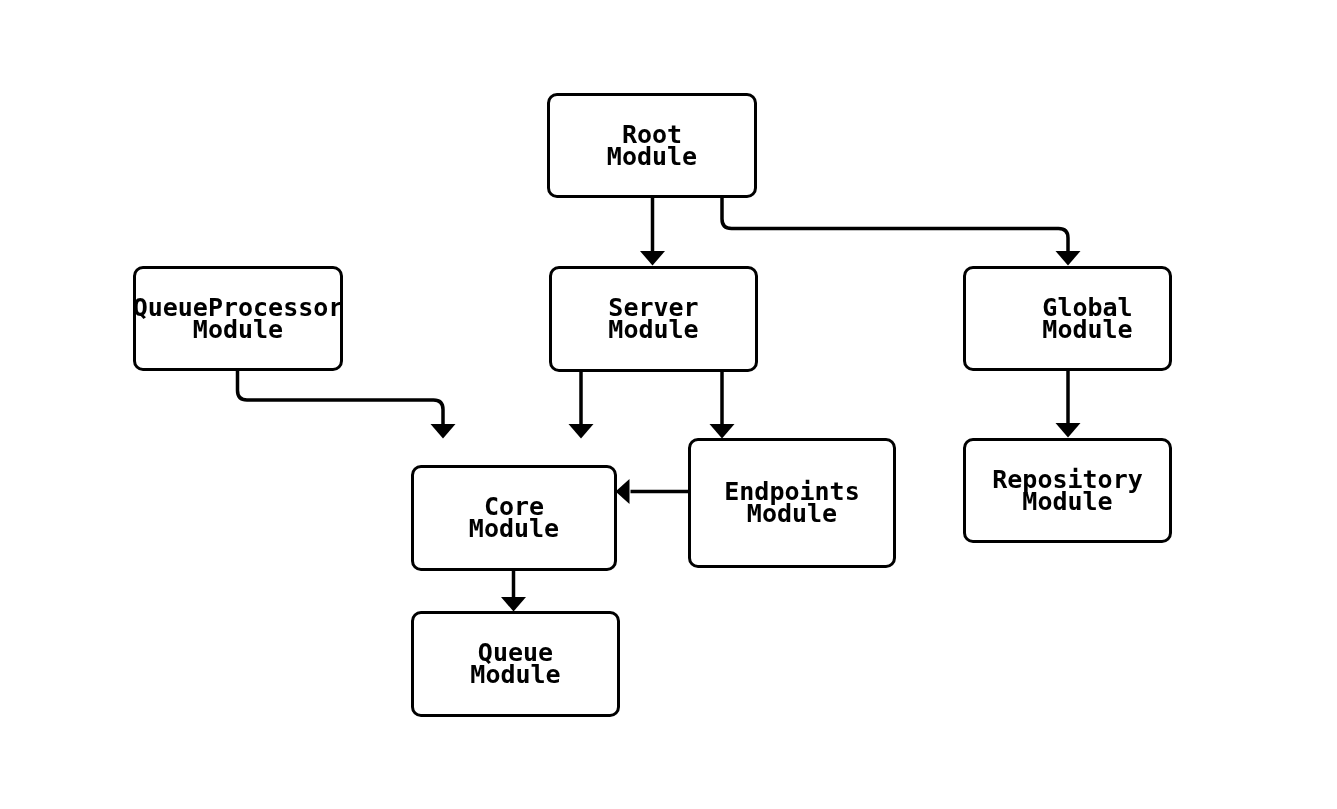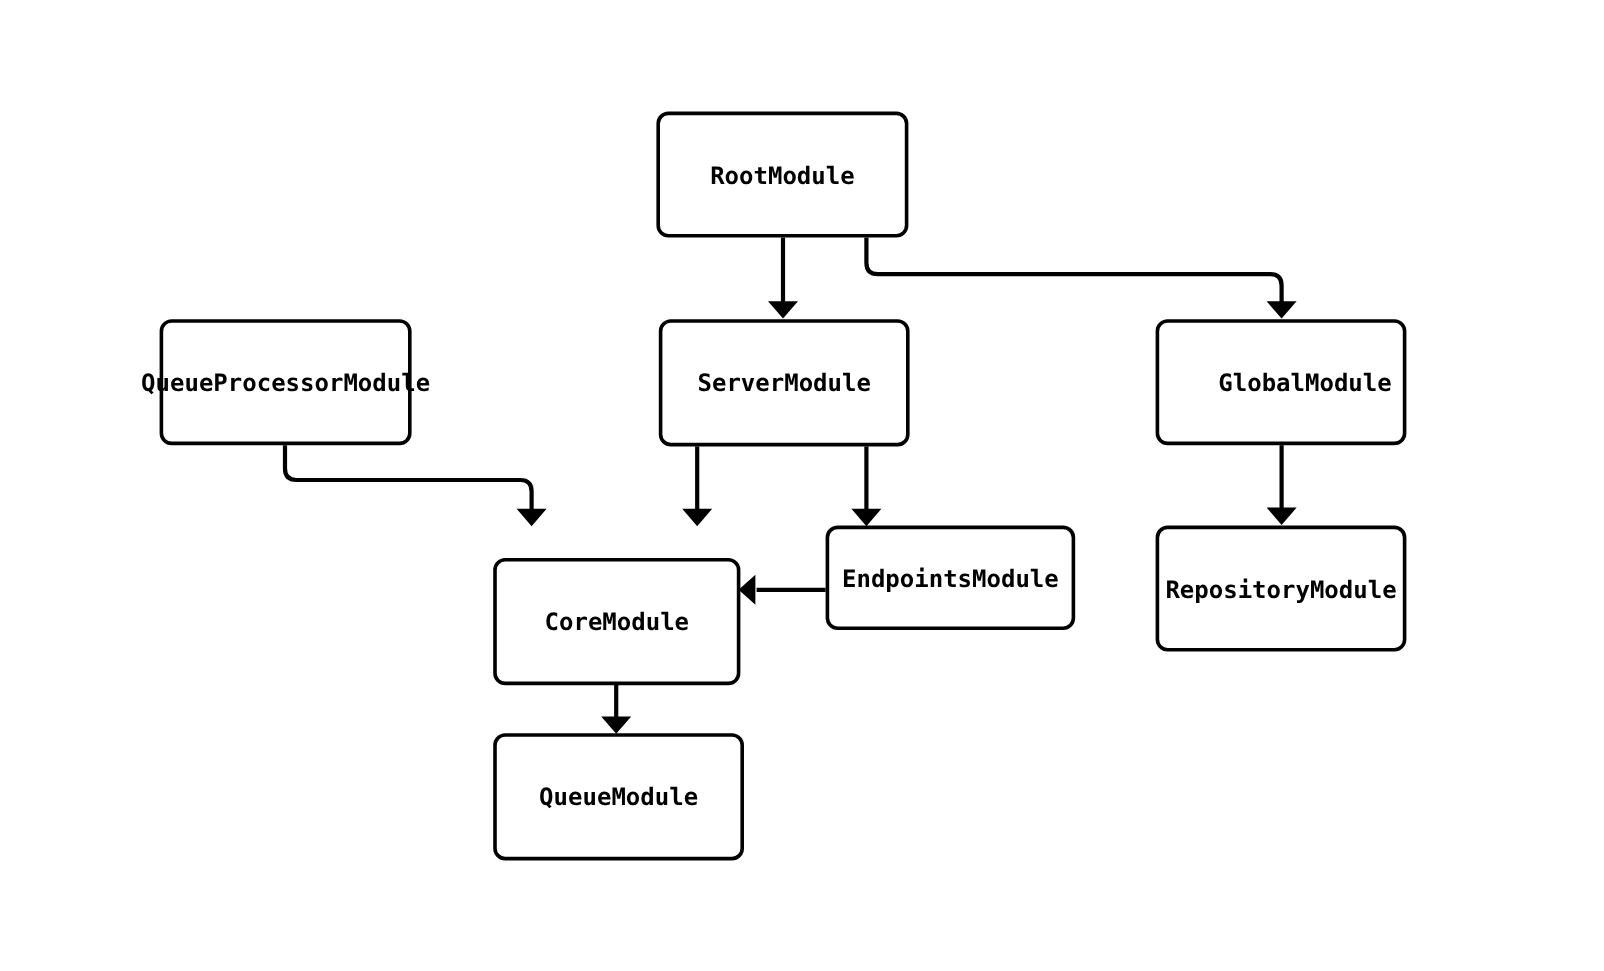--- a/index.html
+++ b/index.html
@@ -34,37 +34,37 @@
     fill: #000000;
     stroke: none;
   }
   .node {
     position: absolute;
     box-sizing: border-box;
     background: #ffffff;
     border: 3px solid #000000;
     border-radius: 10px;
     display: flex;
-    flex-direction: row;
+    flex-direction: column;
     align-items: center;
     justify-content: center;
     text-align: center;
     font-family: "DejaVu Sans Mono", "Liberation Mono", monospace;
     font-weight: bold;
-    font-size: 20px;
+    font-size: 25px;
     line-height: 22px;
     color: #000000;
     white-space: nowrap;
   }
   #n-root          { left: 547px; top:  93px; width: 210px; height: 105px; }
   #n-queueprocessor{ left: 133px; top: 266px; width: 210px; height: 105px; text-align: center; }
   #n-server        { left: 549px; top: 266px; width: 209px; height: 106px; text-align: right; }
   #n-global        { left: 963px; top: 266px; width: 209px; height: 105px; padding-left: 40px; }
   #n-core          { left: 411px; top: 438px; width: 206px; height: 106px; margin-top: 27px; }
-  #n-endpoints     { left: 688px; top: 438px; width: 208px; height: 87px; }
+  #n-endpoints     { left: 688px; top: 438px; width: 208px; height: 130px; }
   #n-repository    { left: 963px; top: 438px; width: 209px; height: 105px; }
   #n-queue         { left: 411px; top: 611px; width: 209px; height: 106px; }
 </style>
 </head>
 <body>
 
 <div class="diagram">
 
   <svg class="edges-svg" viewBox="0 0 1337 809" xmlns="http://www.w3.org/2000/svg">
 

